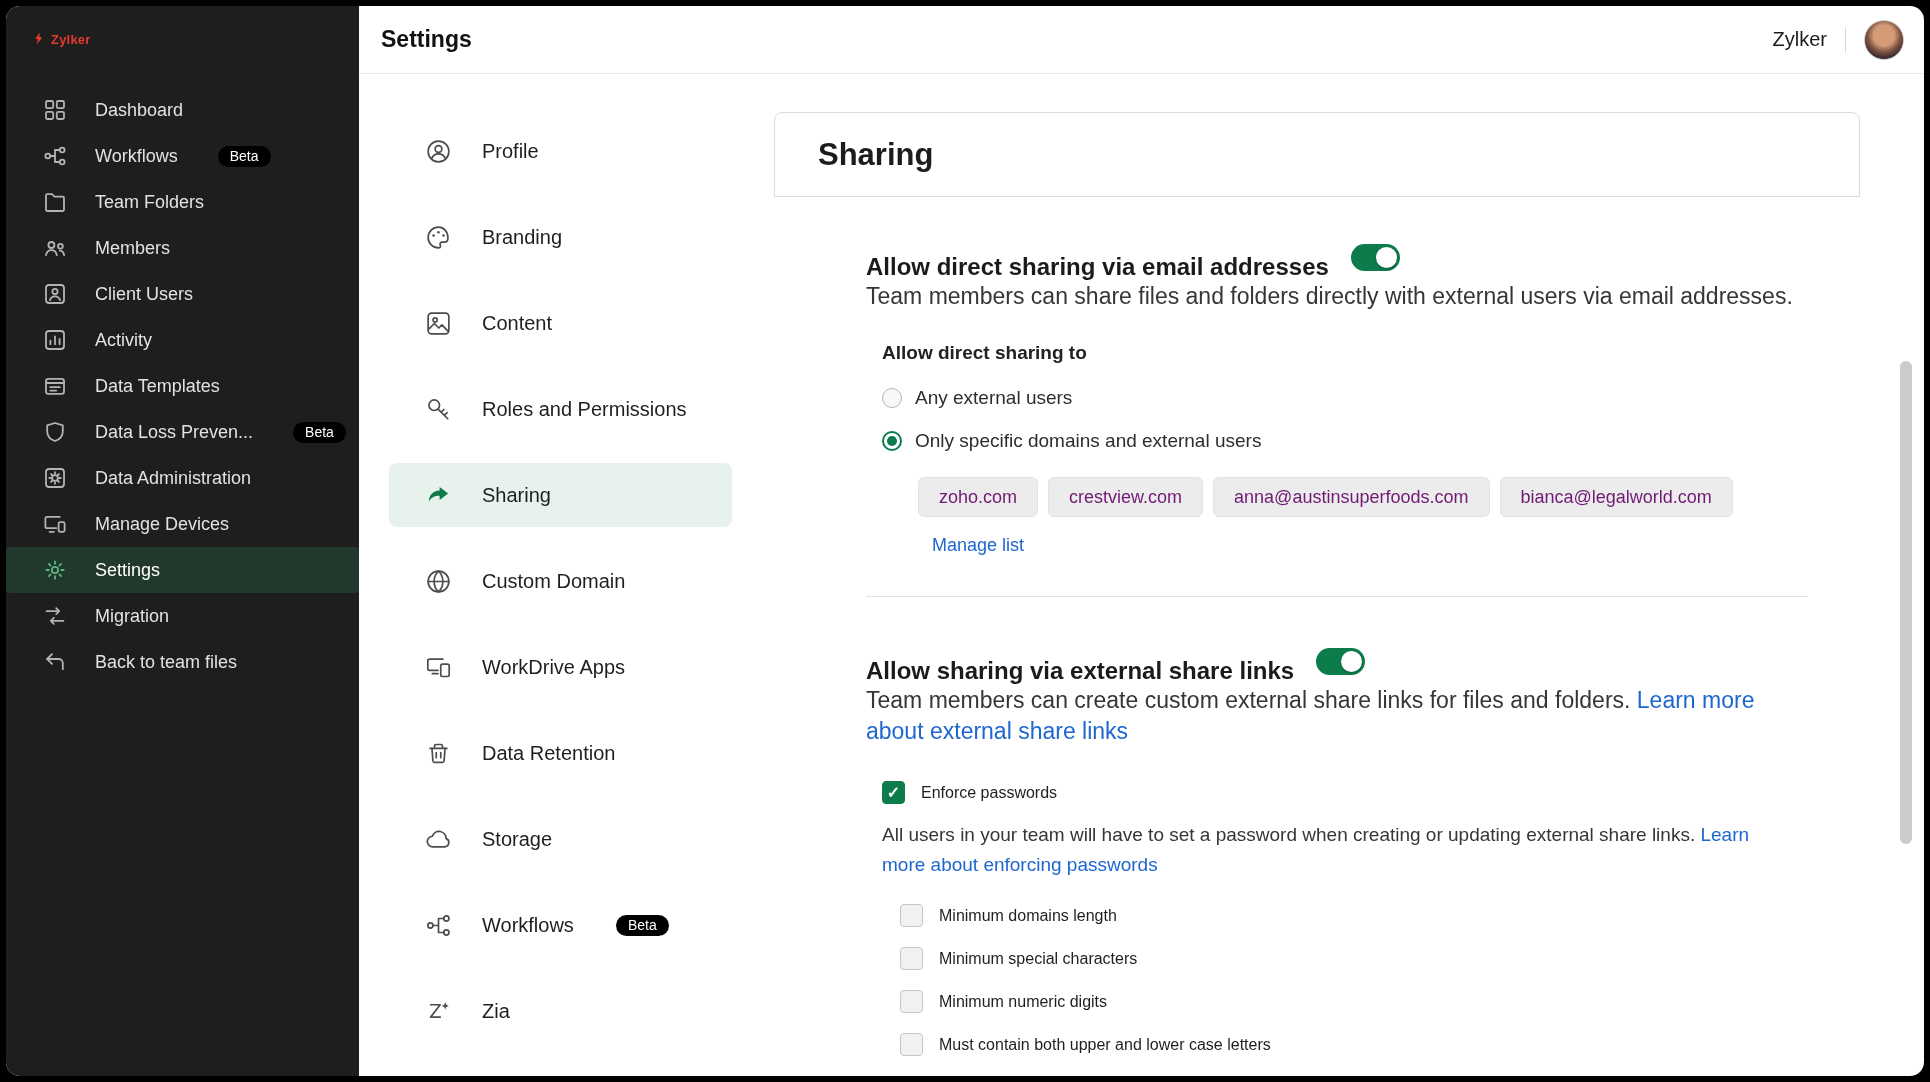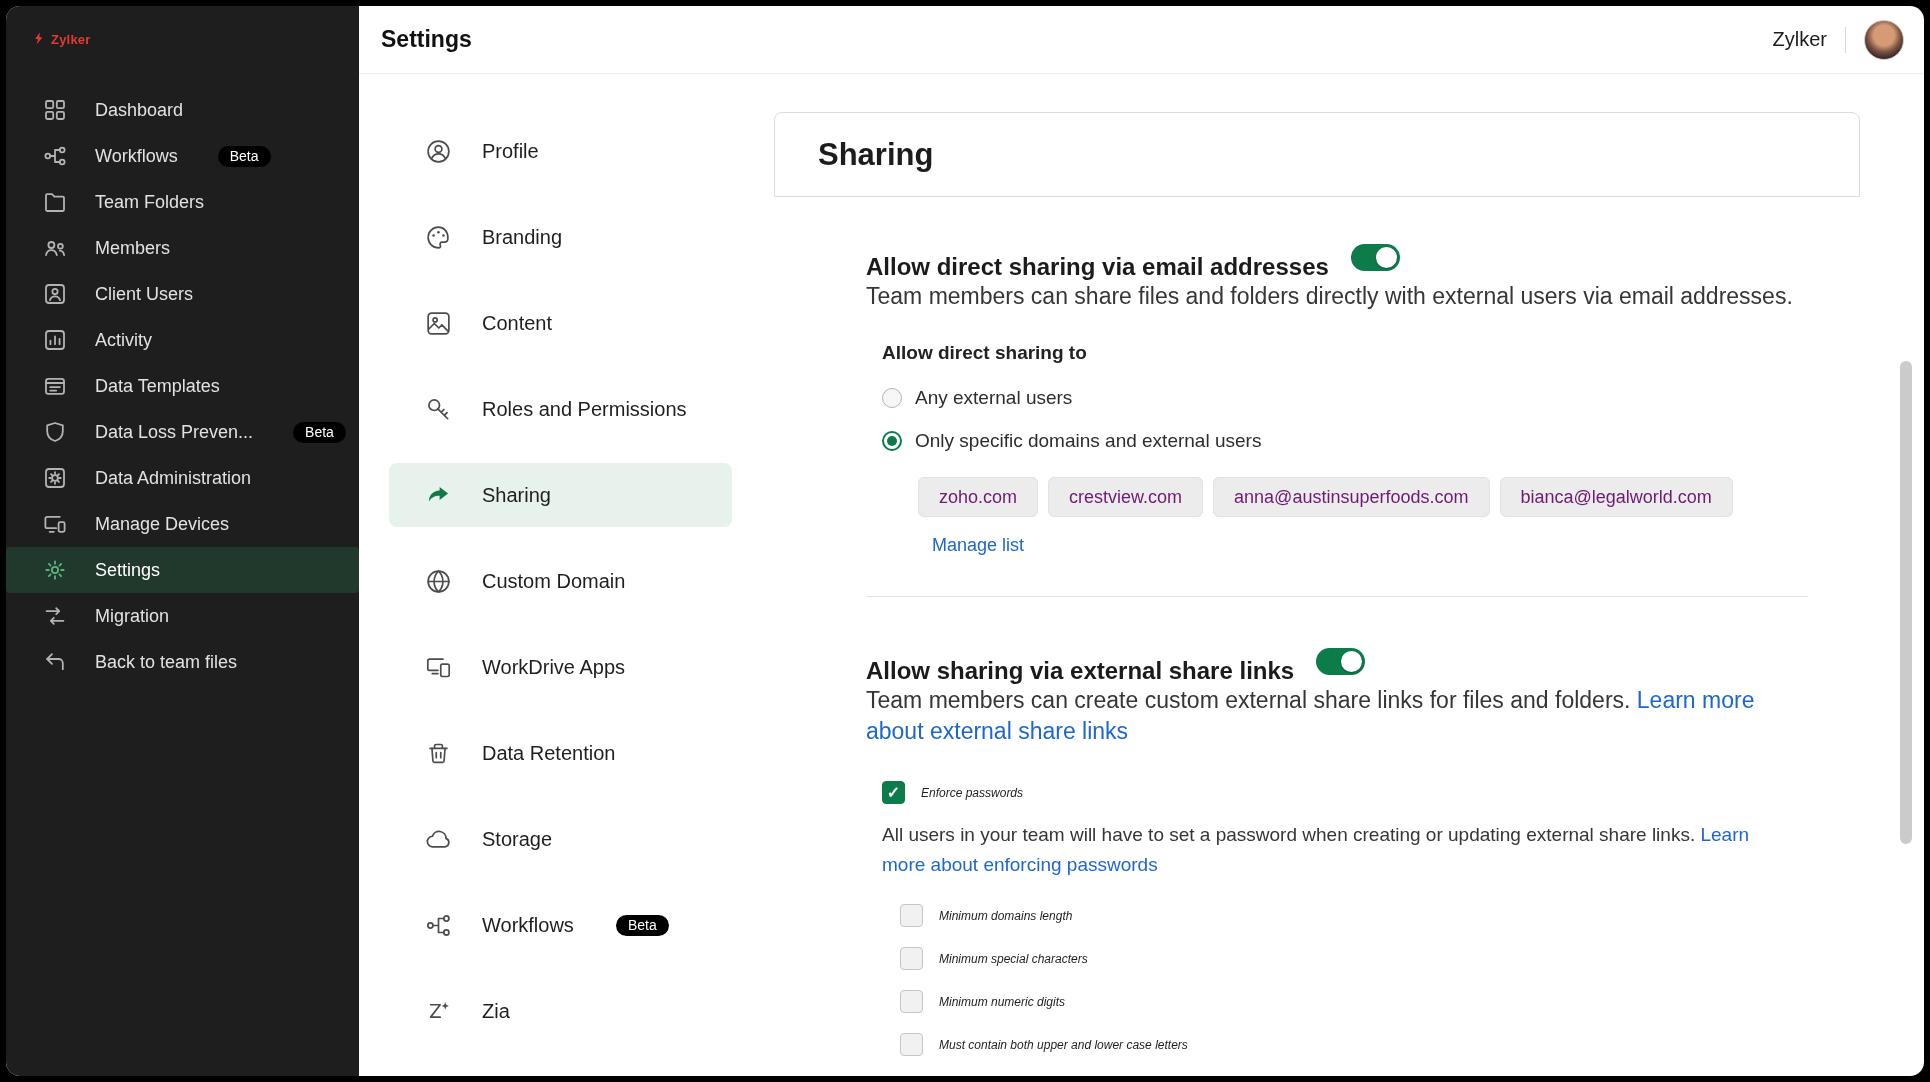--- a/index.html
+++ b/index.html
@@ -62,21 +62,21 @@
 
   .divider { border: none; border-top: 1px solid #e4e4e4; margin-top: 40px; }
   .section2 { margin-top: 40px; }
   .link { color: #1e66d0; cursor: pointer; text-decoration: none; }
 
   .enforce-block { margin-top: 34px; margin-left: 16px; }
   .cb-row { display: flex; align-items: center; gap: 16px; cursor: pointer; }
   .cb { width: 23px; height: 23px; border-radius: 4px; border: 1.5px solid #c6c6c6; background: #f1f1f1; flex-shrink: 0; position: relative; }
   .cb.checked { background: #0d7c4b; border-color: #0d7c4b; }
   .cb.checked::after { content: "\2713"; position: absolute; inset: 0; color: #fff; font-size: 16px; font-weight: 700; display: flex; align-items: center; justify-content: center; }
-  .cb-label { font-size: 12px; color: #1f1f1f; font-style: italic; }
+  .cb-label { font-size: 16px; color: #1f1f1f; }
   .enforce-desc { font-size: 19px; color: #363636; line-height: 30px; margin-top: 16px; max-width: 905px; }
   .sub-cbs { margin-top: 22px; margin-left: 18px; }
   .sub-cbs .cb-row { height: 27px; margin-bottom: 16px; }
 
   .scroll-thumb { position: absolute; right: 12px; top: 287px; width: 12px; height: 483px; border-radius: 6px; background: #cccbcb; cursor: pointer; }
 
   
   .i { fill: none; stroke: currentColor; stroke-width: 1.5; stroke-linecap: round; stroke-linejoin: round; }
   .f { fill: currentColor; stroke: none; }
 </style>

